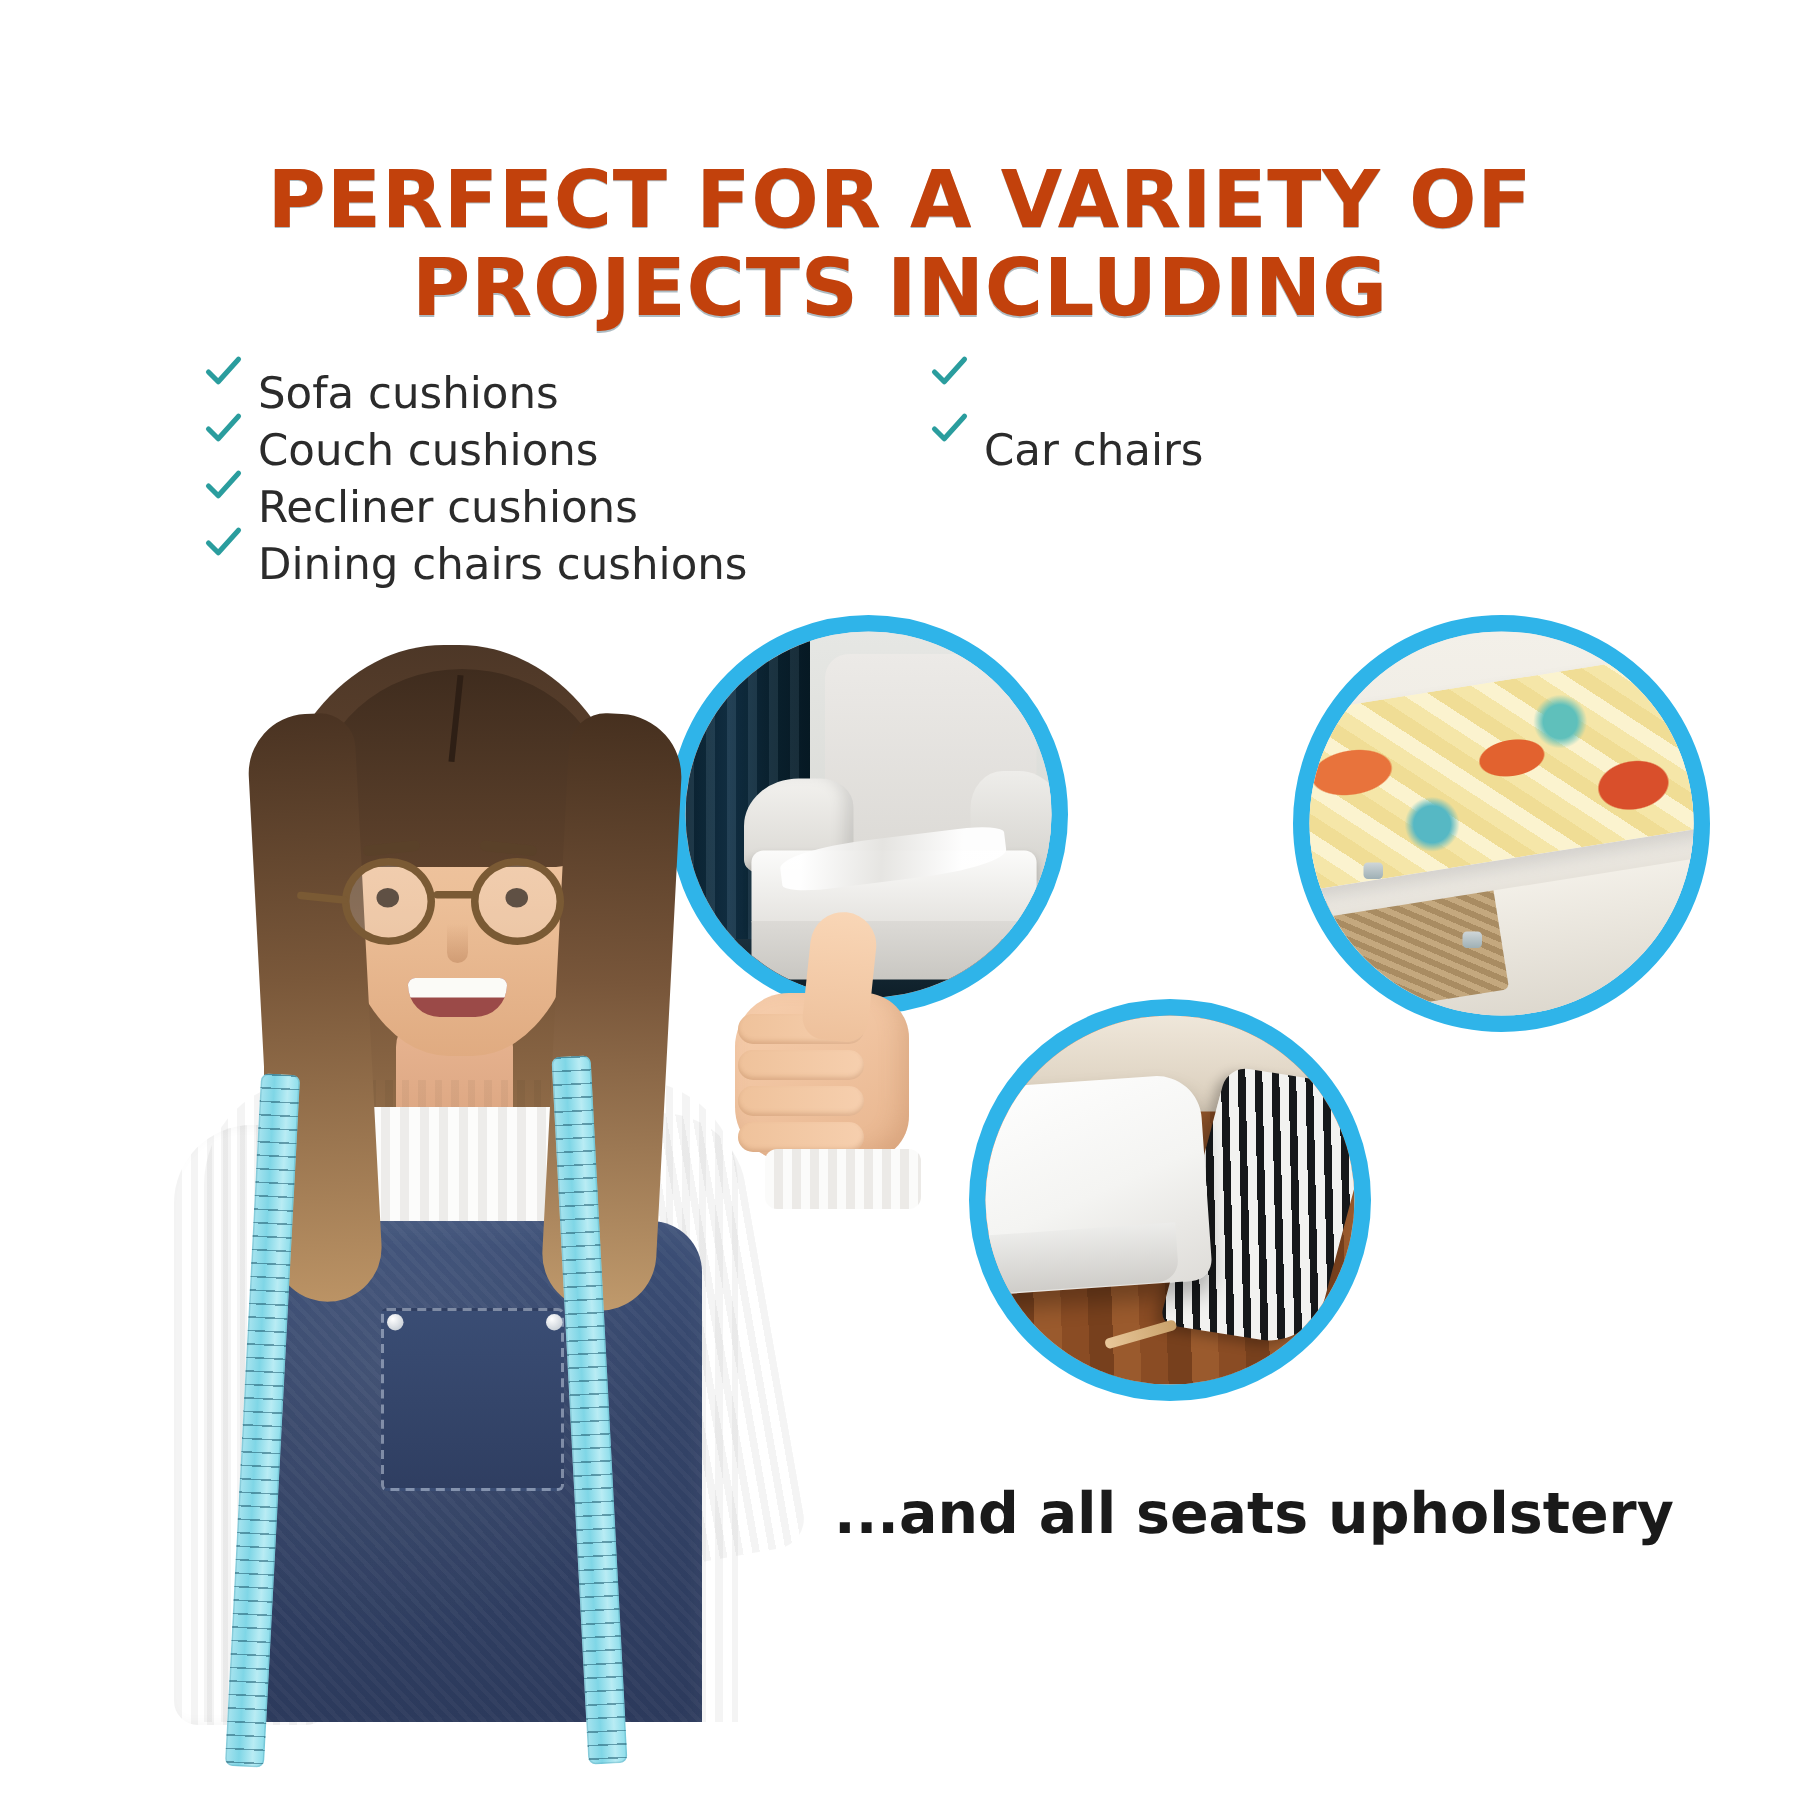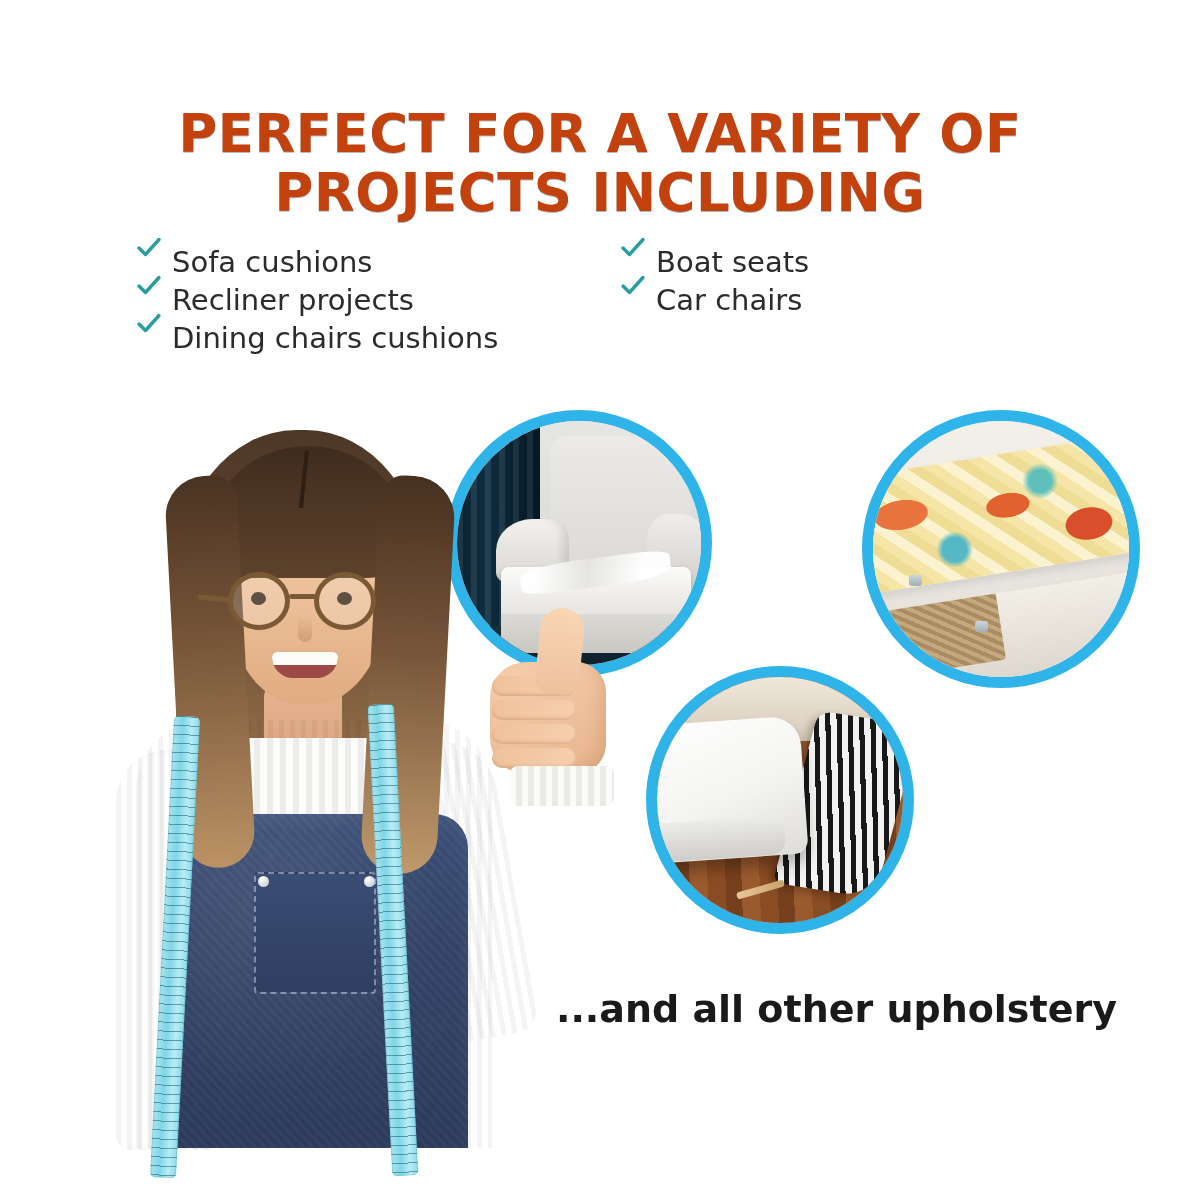--- a/index.html
+++ b/index.html
@@ -267,40 +267,47 @@
           </svg>
       </span>
       <span class="txt">Sofa cushions</span>
     </div>
     <div class="li">
       <span class="tick">
         <svg viewBox="0 0 26 26">
             <path d="M3 14 L9.5 20.5 L23 5.5" fill="none" stroke="#2a9d9e" stroke-width="3.4" stroke-linecap="round" stroke-linejoin="round"></path>
           </svg>
       </span>
-      <span class="txt">Recliner projects</span>
+      <span class="txt">Couch cushions</span>
+    </div>
+    <div class="li">
+      <span class="tick">
+        <svg viewBox="0 0 26 26">
+            <path d="M3 14 L9.5 20.5 L23 5.5" fill="none" stroke="#2a9d9e" stroke-width="3.4" stroke-linecap="round" stroke-linejoin="round"></path>
+          </svg>
+      </span>
+      <span class="txt">Recliner cushions</span>
     </div>
     <div class="li">
       <span class="tick">
         <svg viewBox="0 0 26 26">
             <path d="M3 14 L9.5 20.5 L23 5.5" fill="none" stroke="#2a9d9e" stroke-width="3.4" stroke-linecap="round" stroke-linejoin="round"></path>
           </svg>
       </span>
       <span class="txt">Dining chairs cushions</span>
     </div>
   </div>
 
   <div class="list col-right">
     <div class="li">
       <span class="tick">
         <svg viewBox="0 0 26 26">
             <path d="M3 14 L9.5 20.5 L23 5.5" fill="none" stroke="#2a9d9e" stroke-width="3.4" stroke-linecap="round" stroke-linejoin="round"></path>
           </svg>
       </span>
-      <span class="txt">Boat seats</span>
     </div>
     <div class="li">
       <span class="tick">
         <svg viewBox="0 0 26 26">
             <path d="M3 14 L9.5 20.5 L23 5.5" fill="none" stroke="#2a9d9e" stroke-width="3.4" stroke-linecap="round" stroke-linejoin="round"></path>
           </svg>
       </span>
       <span class="txt">Car chairs</span>
     </div>
   </div>
@@ -384,16 +391,16 @@
     <div class="h-palm"></div>
     <div class="h-fing" style="top:62px;"></div>
     <div class="h-fing" style="top:86px;"></div>
     <div class="h-fing" style="top:110px;"></div>
     <div class="h-fing" style="top:134px;"></div>
     <div class="h-thumb"></div>
     <div class="h-cuff"></div>
   </div>
 
   <div class="tagline">
-    <span>...and all other upholstery</span>
+    <span>...and all seats upholstery</span>
   </div>
 
 </div>
 
 </body></html>

